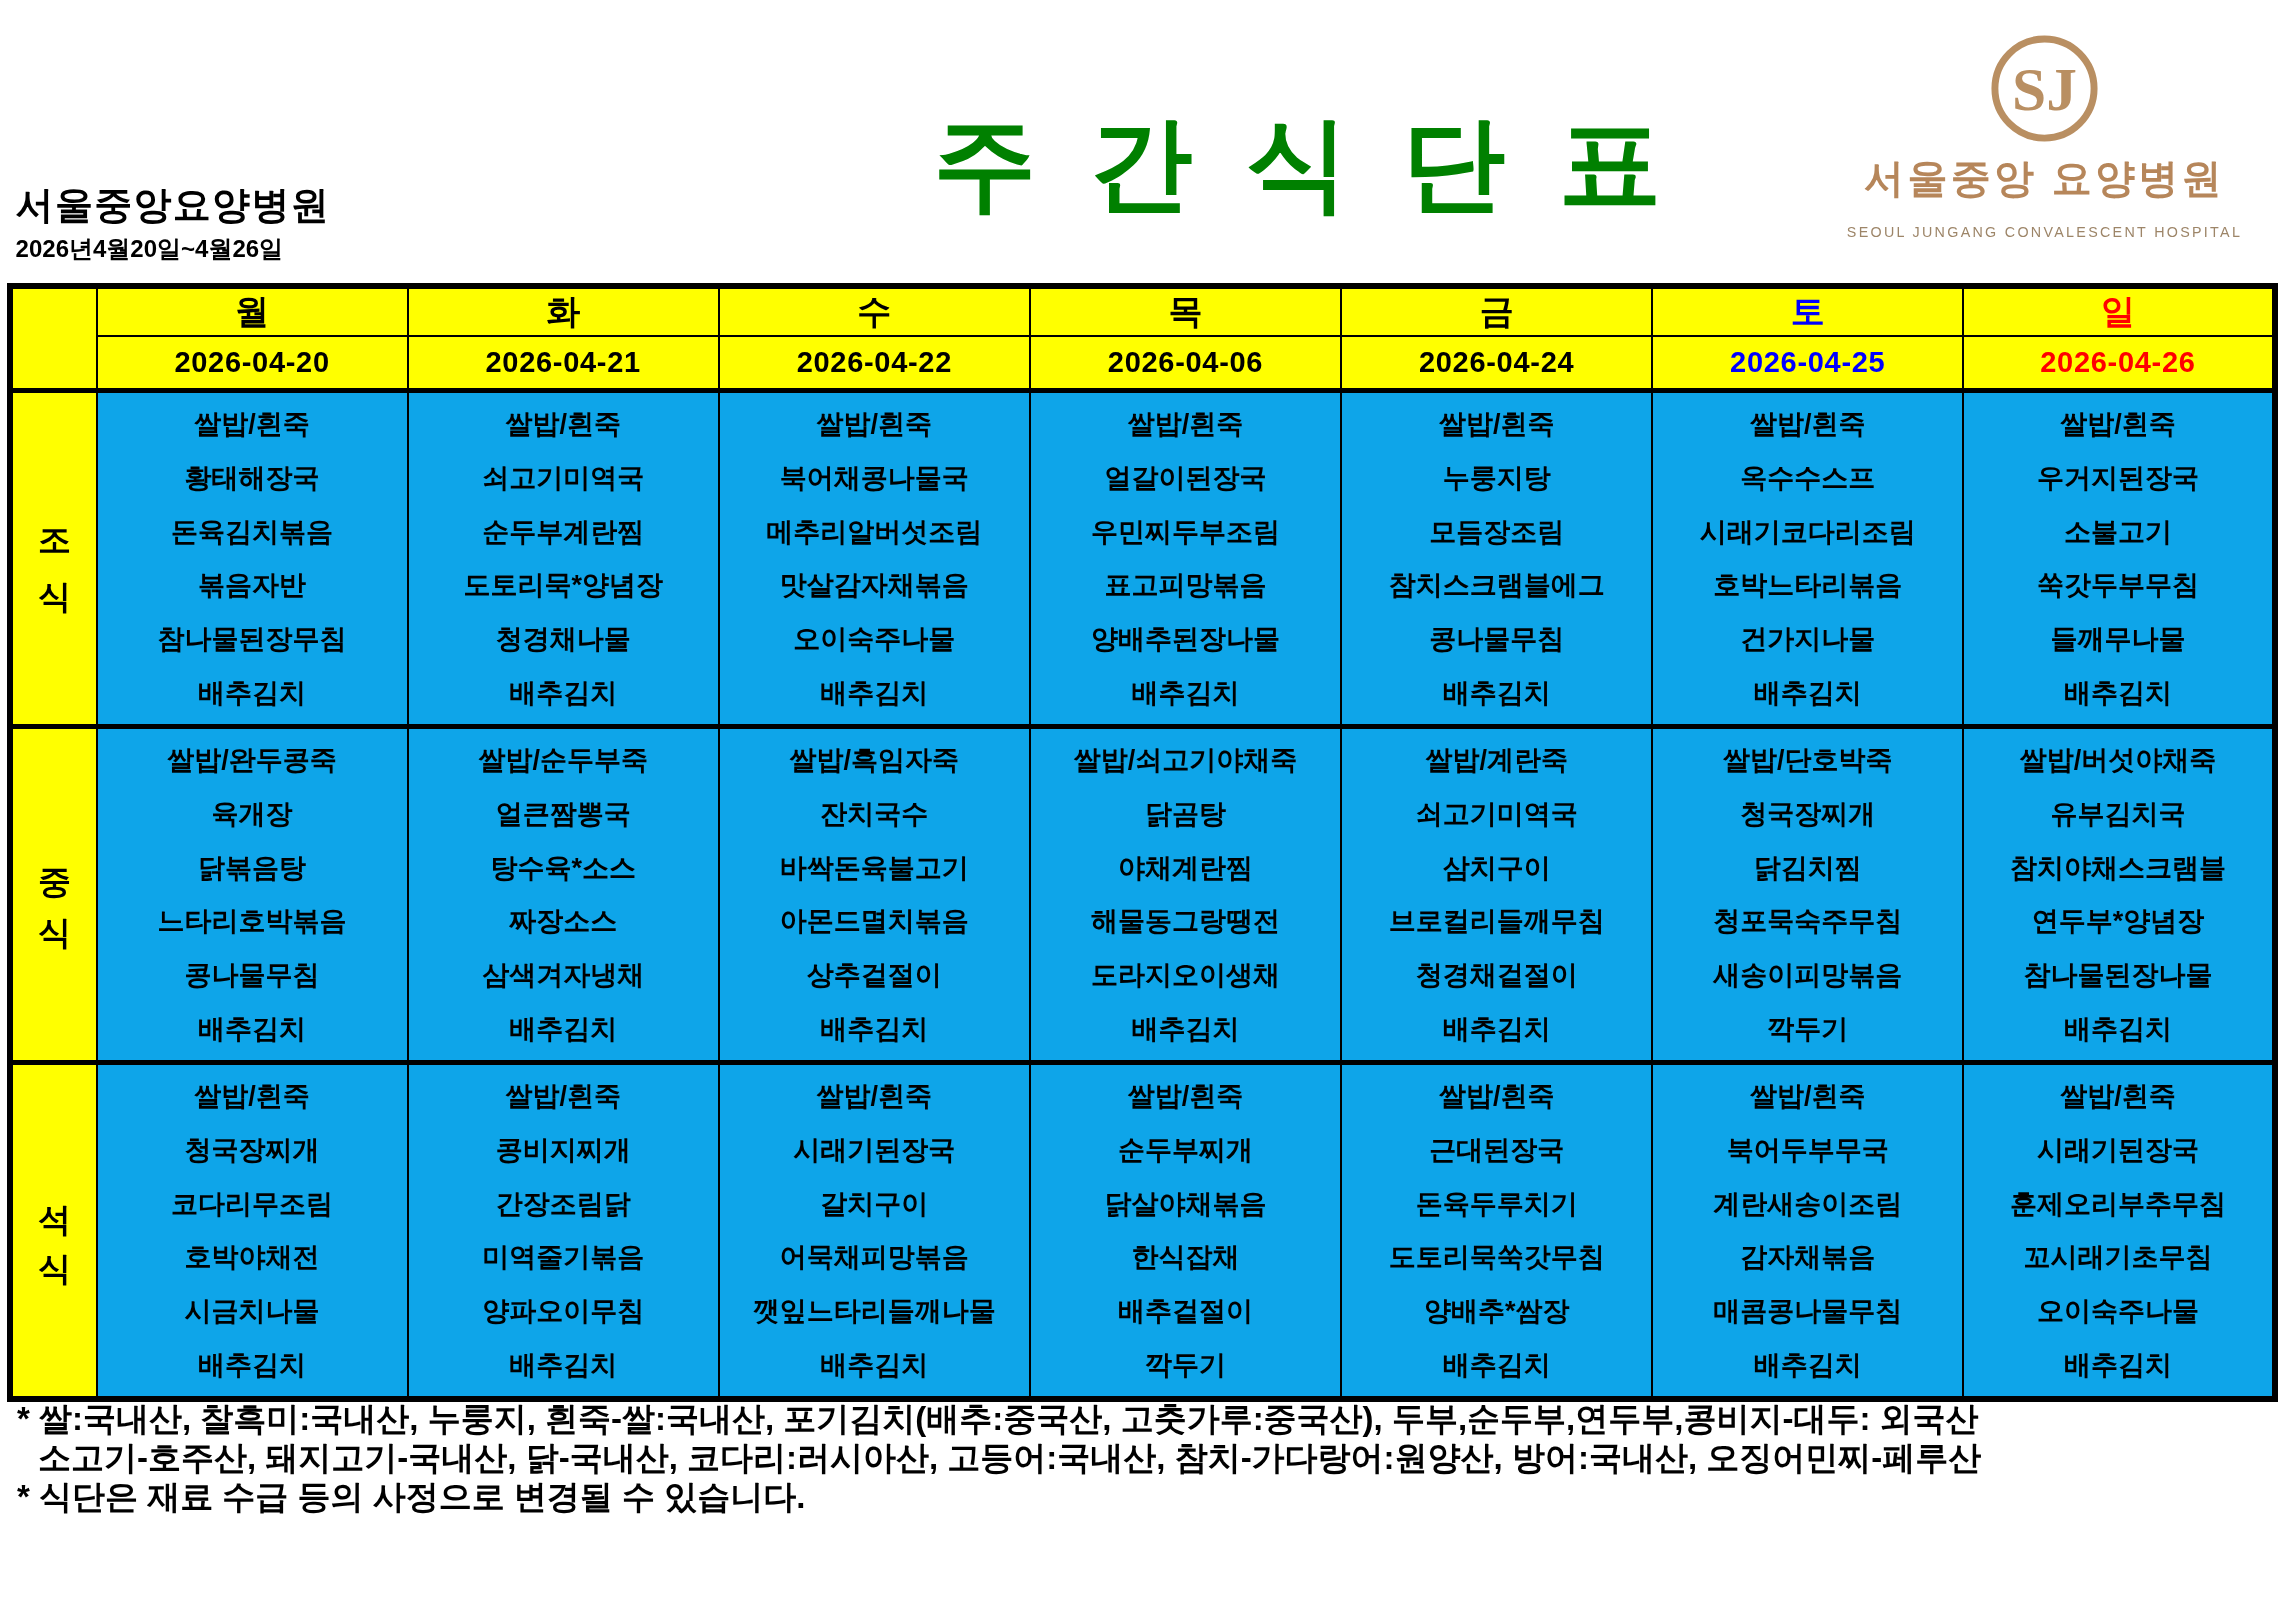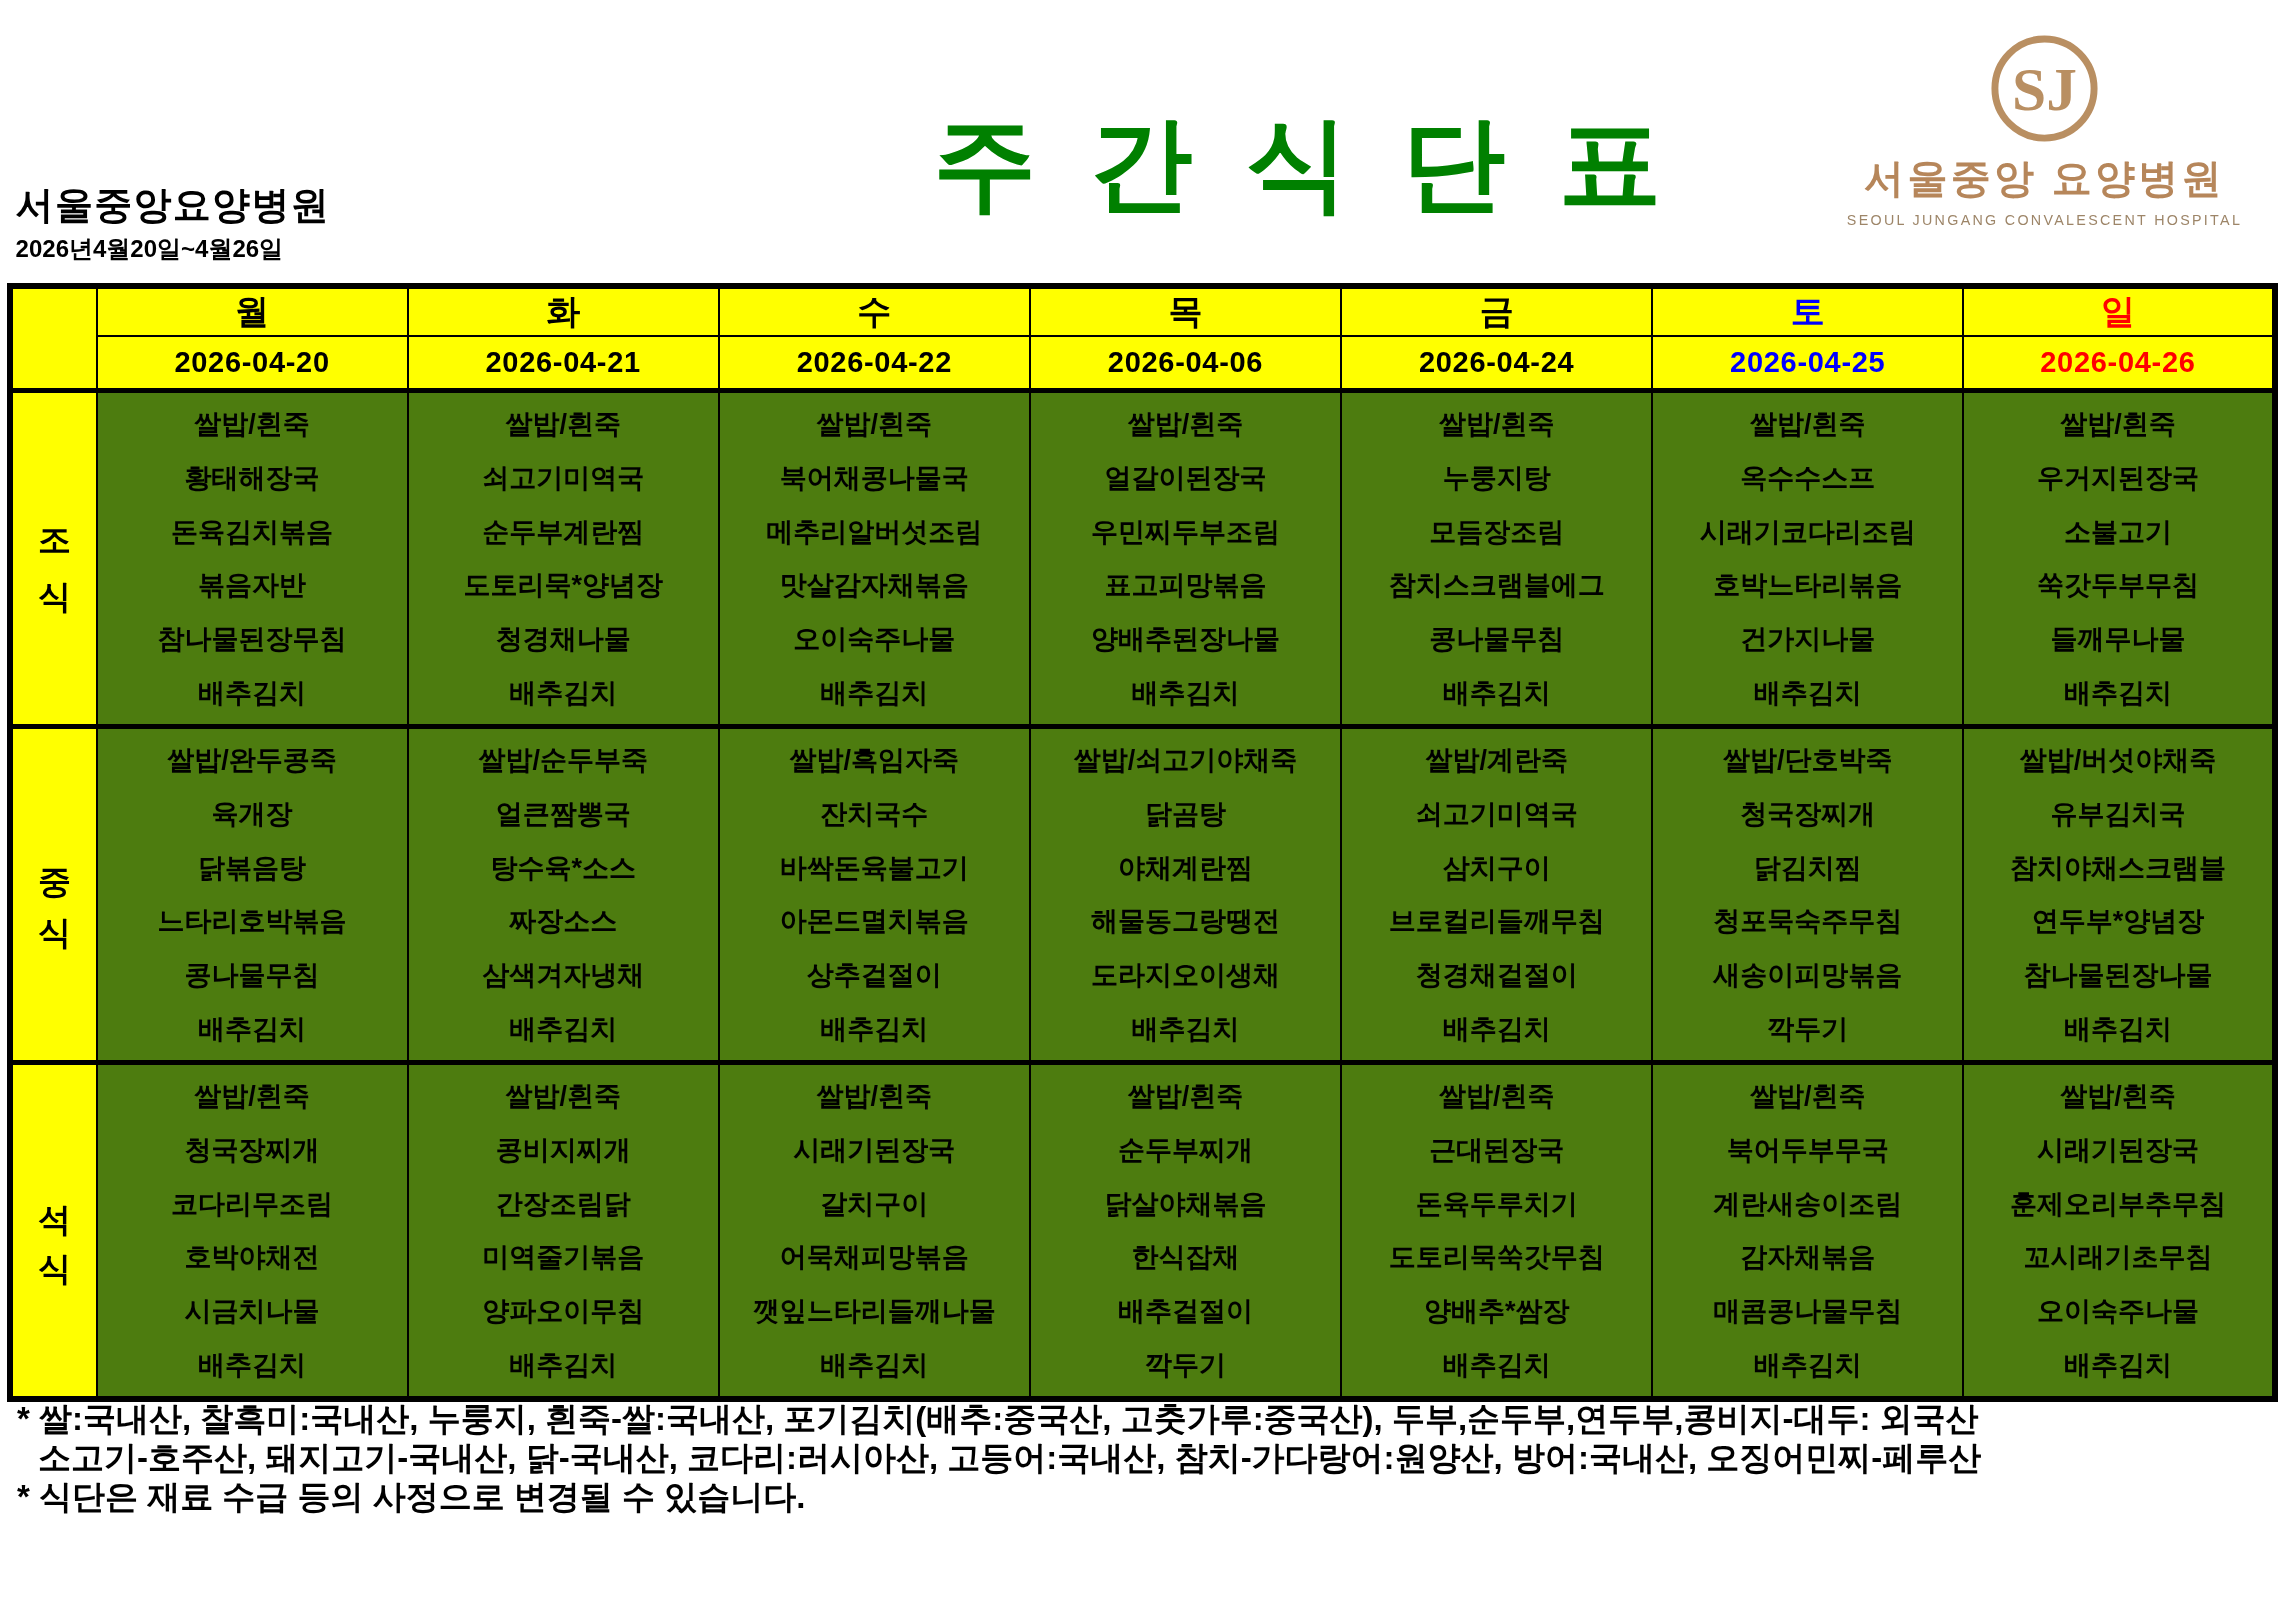--- a/index.html
+++ b/index.html
@@ -10,36 +10,36 @@
   .hospital{position:absolute;left:15.6px;top:180px;}
   .hospital-name{font-size:38px;font-weight:700;letter-spacing:1.3px;}
   .week-range{font-size:24px;font-weight:700;margin-top:2px;}
 
   .title{position:absolute;left:880px;top:96px;width:847px;text-align:center;
          font-size:103px;font-weight:800;color:#008000;letter-spacing:0.12em;white-space:nowrap;}
 
   .logo{position:absolute;right:18px;top:31px;width:443px;text-align:center;}
   .logo svg{width:119px;height:119px;display:block;margin:0 auto;}
   .logo-kr{font-size:40px;font-weight:700;color:#b6865a;letter-spacing:3.3px;margin-top:1px;white-space:nowrap;}
-  .logo-en{font-size:14.3px;font-weight:400;color:#9d8568;letter-spacing:2.3px;margin-top:6px;white-space:nowrap;}
+  .logo-en{font-size:14.3px;font-weight:400;color:#9d8568;letter-spacing:2.3px;margin-top:18px;white-space:nowrap;}
 
   
   .menu-table{position:absolute;left:6.5px;top:283px;width:2271px;
               border-collapse:collapse;table-layout:fixed;border:6.5px solid #000;}
   .menu-table td{border:2.6px solid #000;padding:0;}
   col.c-label{width:87px;}
   .corner,.meal-label,.day-cell,.date-cell{background:#FFFF00;}
   .corner{border-right-width:5.9px;}
   .meal-label{border-right-width:5.9px;text-align:center;vertical-align:middle;}
   .meal-label span{writing-mode:vertical-rl;text-orientation:upright;
                    font-size:33px;font-weight:700;letter-spacing:0.5em;display:inline-block;}
   .row-day td{height:38px;text-align:center;vertical-align:middle;font-size:34px;font-weight:700;}
   .row-date td{height:51px;text-align:center;vertical-align:middle;font-size:29px;font-weight:700;letter-spacing:0.7px;}
   .row-meal td{height:331px;border-top-width:5.9px;}
-  .row-meal td.menu{background:#4d7c0f;vertical-align:middle;}
+  .row-meal td.menu{background:#0ea5e9;vertical-align:middle;}
   .menu-items{display:flex;flex-direction:column;justify-content:space-around;height:322px;text-align:center;}
   .menu-item{font-size:27px;font-weight:700;white-space:nowrap;}
   .sat{color:#0000FF;}
   .sun{color:#FF0000;}
 
   
   .footnotes{position:absolute;left:17px;top:1399px;font-size:33px;font-weight:700;line-height:39px;}
   .fn{white-space:nowrap;}
   .fn-indent{padding-left:21px;}
 </style>

